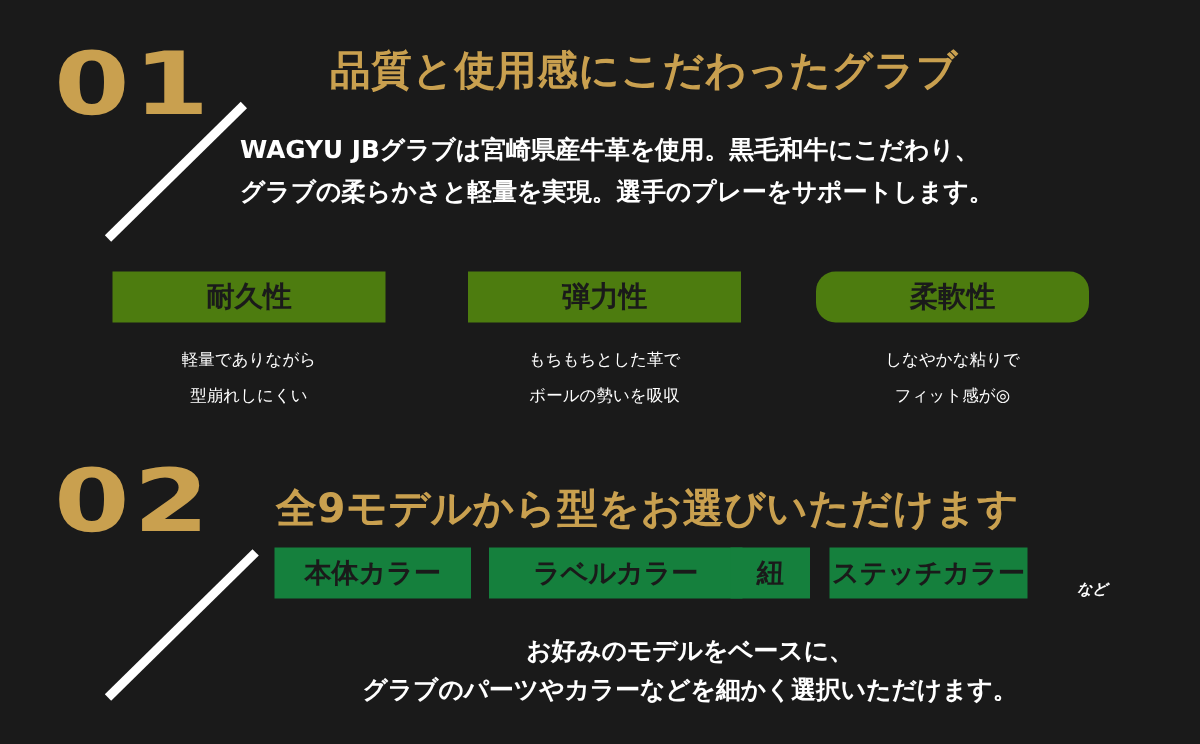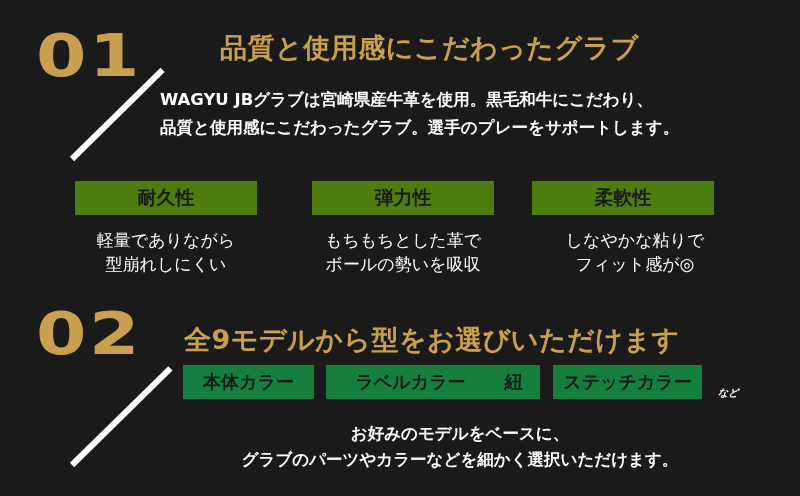--- a/index.html
+++ b/index.html
@@ -54,21 +54,21 @@
       justify-content: center;
       height: 34px;
       width: 182px;
       top: 181px;
     }
     .feature-desc {
       position: absolute;
       top: 228px;
       width: 182px;
       text-align: center;
-      font-size: 17px;
+      font-size: 11px;
       line-height: 24px;
       color: #ffffff;
       white-space: nowrap;
     }
     .opt {
       position: absolute;
       top: 365px;
       height: 34px;
       background: #15803d;
       color: #1a1a1a;
@@ -105,51 +105,51 @@
 <body>
 
 <section>
   <div class="abs num" style="left:36px; top:27px;">01</div>
   <div class="abs title" style="left:220px; top:34px;">品質と使用感にこだわったグラブ</div>
 
   <div class="slash" style="left:72px; top:156px; width:127px; transform: rotate(-44.5deg);"></div>
 
   <div class="abs lead" style="left:160px; top:86px; width:480px;">
     <div>WAGYU JBグラブは宮崎県産牛革を使用。黒毛和牛にこだわり、</div>
-    <div>品質と使用感にこだわったグラブ。選手のプレーをサポートします。</div>
+    <div>グラブの柔らかさと軽量を実現。選手のプレーをサポートします。</div>
   </div>
 
   <div class="feature-label" style="left:75px;">耐久性</div>
   <div class="feature-desc" style="left:75px;">
     <div>軽量でありながら</div>
     <div>型崩れしにくい</div>
   </div>
 
   <div class="feature-label" style="left:312px;">弾力性</div>
   <div class="feature-desc" style="left:312px;">
     <div>もちもちとした革で</div>
     <div>ボールの勢いを吸収</div>
   </div>
 
-  <div class="feature-label" style="left:532px;">柔軟性</div>
+  <div class="feature-label" style="left:544px;border-radius:13px;">柔軟性</div>
   <div class="feature-desc" style="left:544px;">
     <div>しなやかな粘りで</div>
     <div>フィット感が◎</div>
   </div>
 </section>
 
 <section>
   <div class="abs num" style="left:36px; top:305px;">02</div>
   <div class="abs title" style="left:184px; top:326px;">全9モデルから型をお選びいただけます</div>
 
   <div class="slash" style="left:72px; top:462px; width:138px; transform: rotate(-44.5deg);"></div>
 
   <div class="opt" style="left:183px; width:131px;">本体カラー</div>
   <div class="opt" style="left:326px; width:169px;">ラベルカラー</div>
   <div class="opt" style="left:487px; width:53px;">紐</div>
-  <div class="opt" style="left:553px; width:149px;font-family:Liberation Serif, serif;">ステッチカラー</div>
+  <div class="opt" style="left:553px; width:132px;font-family:Liberation Serif, serif;">ステッチカラー</div>
   <div class="etc">など</div>
 
   <div class="closing">
     <div>お好みのモデルをベースに、</div>
     <div>グラブのパーツやカラーなどを細かく選択いただけます。</div>
   </div>
 </section>
 
 </body></html>

